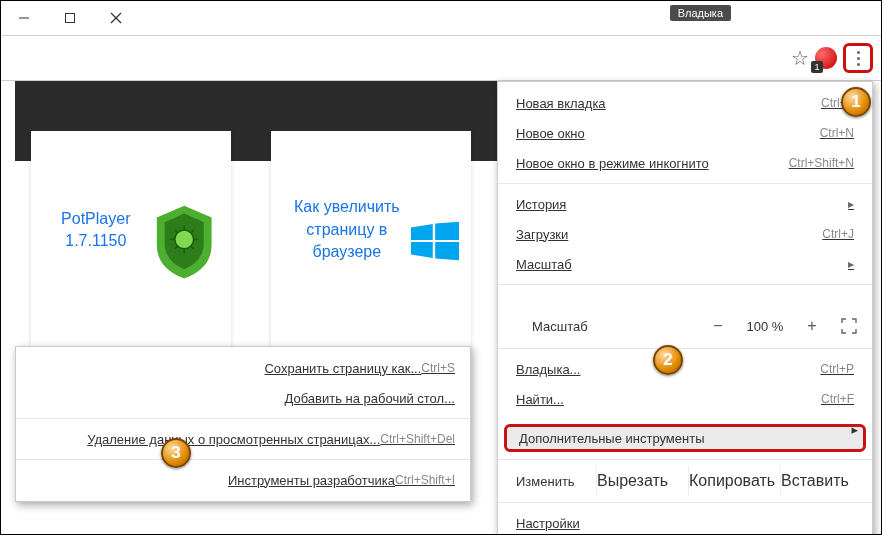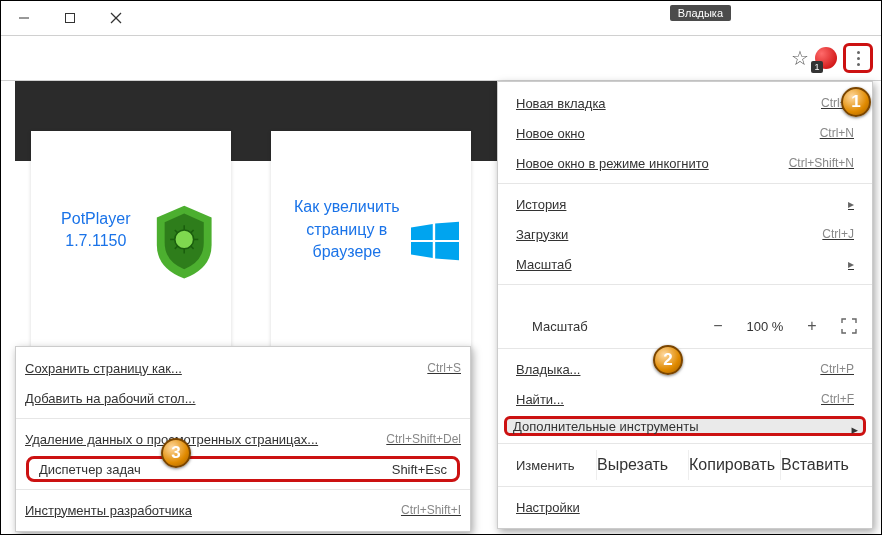--- a/index.html
+++ b/index.html
@@ -42,25 +42,25 @@
 .zval { width: 54px; text-align: center; }
 .fs-icon { width: 18px; height: 18px; margin-left: 8px; }
 .fs-icon svg { width: 18px; height: 18px; }
 .menu-edit { height: 32px; display: flex; align-items: center; padding-left: 18px; }
 .menu-edit .lbl { width: 80px; }
 .edit-group { flex: 1; display: flex; }
 .edit-btn { flex: 1; text-align: left; font-size: 16px; border-left: 1px solid #eee; padding: 6px 0; }
 
 
 .more-tools-wrap { padding: 2px 6px; position: relative; }
-.more-tools { height: 20px; border: 3px solid #c11; border-radius: 6px; background: #eaeaea; display: flex; align-items: center; padding: 0 6px; justify-content: space-between; }
+.more-tools { height: 28px; border: 3px solid #c11; border-radius: 6px; background: #eaeaea; display: flex; align-items: center; padding: 0 12px; justify-content: space-between; margin-top: 8px; }
 
 
 .submenu { position: absolute; top: 345px; left: 14px; width: 456px; background: #fff; border: 1px solid #ccc; box-shadow: 2px 3px 8px rgba(0,0,0,.35); z-index: 12; padding: 6px 0; font-size: 13px; color: #333; }
-.submenu .menu-item { padding: 0 9px; }
+.submenu .menu-item { padding: 0 15px; justify-content: flex-end; }
 .task-mgr-wrap { padding: 2px 10px; position: relative; }
 .task-mgr { height: 26px; border: 3px solid #c11; border-radius: 8px; display: flex; align-items: center; padding: 0 10px; justify-content: space-between; }
 
 
 .badge { position: absolute; width: 30px; height: 30px; border-radius: 50%; background: radial-gradient(circle at 35% 30%, #ffd9a0, #e08a00 60%, #a05e00); color: #fff; font-weight: bold; font-size: 17px; display: flex; align-items: center; justify-content: center; border: 2px solid #7a4500; z-index: 50; box-shadow: 0 1px 3px rgba(0,0,0,.5); }
 .badge-1 { top: 86px; right: 10px; }
 .badge-2 { top: 344px; right: 198px; }
 .badge-3 { top: 437px; left: 160px; }
 
 .fz-link { position: absolute; bottom: 24px; left: 570px; color: #1a73e8; font-size: 15px; z-index: 3; }
@@ -215,26 +215,20 @@
       <span class="shortcut">Ctrl+S</span>
     </div>
   <div class="menu-item">
       <span>Добавить на рабочий стол...</span>
     </div>
   <div class="menu-sep"></div>
   <div class="menu-item">
       <span>Удаление данных о просмотренных страницах...</span>
       <span class="shortcut">Ctrl+Shift+Del</span>
     </div>
-  <div class="task-mgr-wrap">
-    <div class="task-mgr">
-      <span>Диспетчер задач</span>
-      <span class="shortcut">Shift+Esc</span>
-    </div>
-  </div>
   <div class="menu-sep"></div>
   <div class="menu-item">
       <span>Инструменты разработчика</span>
       <span class="shortcut">Ctrl+Shift+I</span>
     </div>
 </div>
 
 <div class="badge badge-3">3</div>
 
 </body></html>

